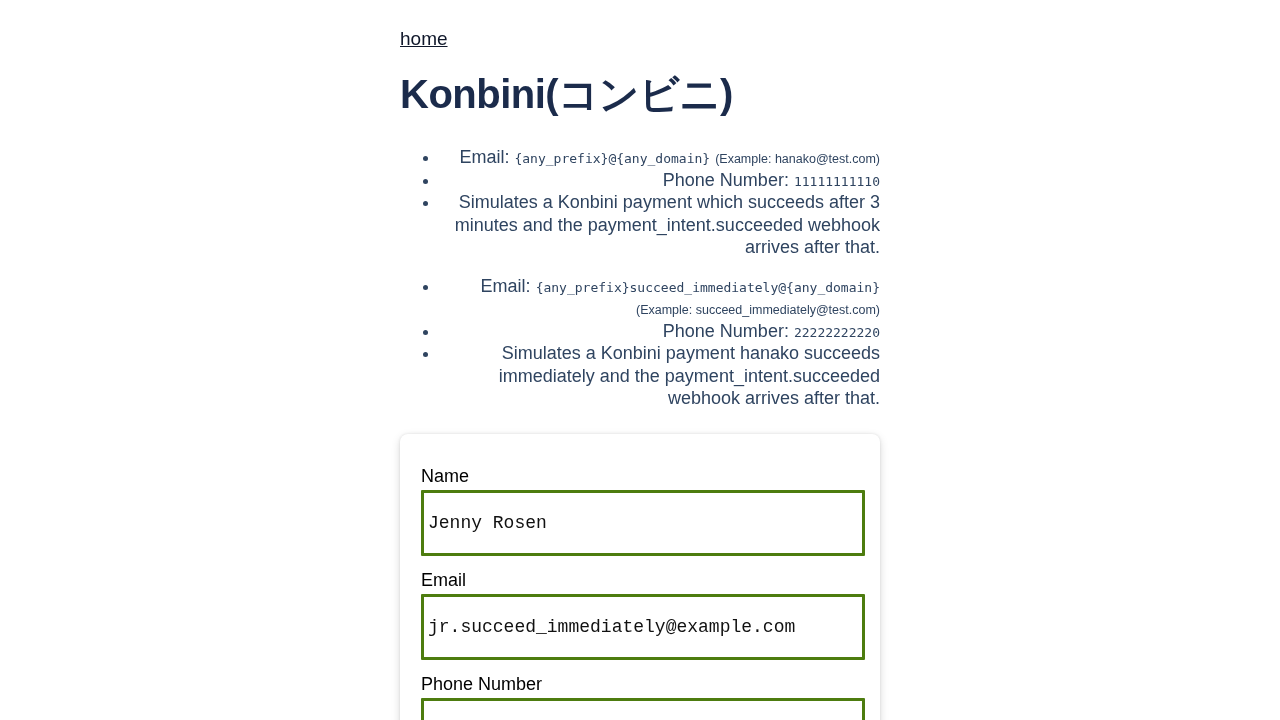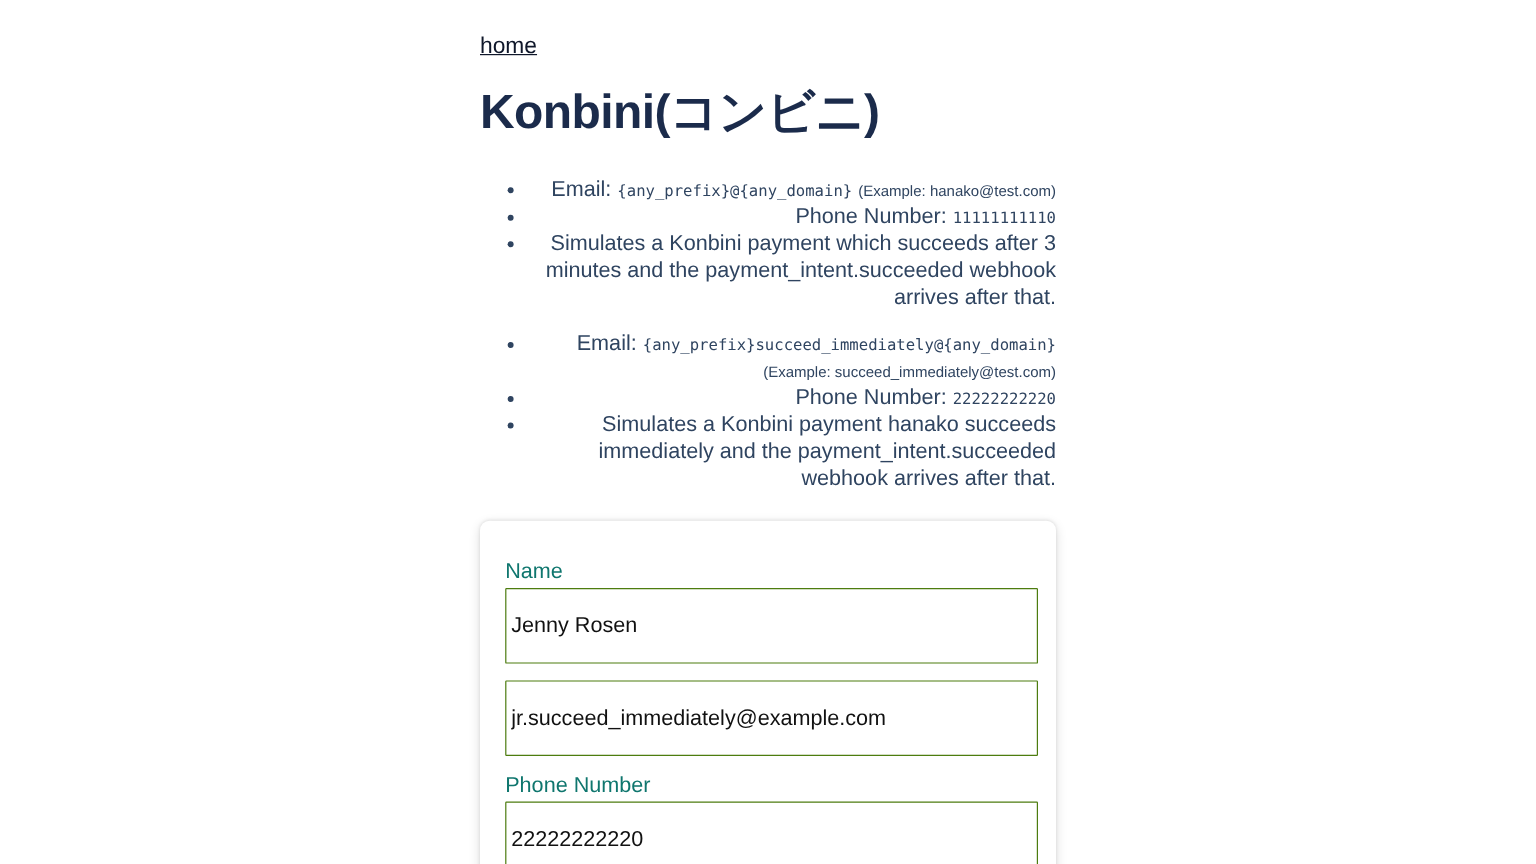--- a/index.html
+++ b/index.html
@@ -52,30 +52,30 @@
   .card {
     background: #ffffff;
     border-radius: 8px;
     box-shadow: 0 0 3px rgba(0,0,0,0.10), 0 3px 10px rgba(0,0,0,0.14);
     padding: 32px 15px 60px 21px;
     min-height: 300px;
   }
   .field-label {
     display: block;
     font-size: 18px;
-    color: #0f766e;
+    color: #000000;
     margin-bottom: 3px;
   }
   .field-input {
     display: block;
     width: 100%;
-    font-family: Liberation Sans, sans-serif;
+    font-family: Liberation Mono, monospace;
     font-size: 18px;
     color: #111111;
-    border: 1px solid #4d7c0f;
+    border: 3px solid #4d7c0f;
     border-radius: 1px;
     padding: 20px 4px;
     margin-bottom: 14px;
     outline: none;
     background: #ffffff;
   }
   .pay-button {
     display: inline-block;
     margin-top: 19px;
     background: #5a5ae8;
@@ -126,20 +126,21 @@
     <li>
       <span>Simulates a Konbini payment hanako succeeds immediately and the payment_intent.succeeded webhook arrives after that.</span>
     </li>
   </ul>
 
   <div class="card">
     <form>
       <label class="field-label">Name</label>
       <input class="field-input" type="text" value="Jenny Rosen" style="">
 
+      <label class="field-label">Email</label>
       <input class="field-input" type="text" value="jr.succeed_immediately@example.com" style="">
 
       <label class="field-label">Phone Number</label>
       <input class="field-input" type="text" value="22222222220" style="">
 
       <button type="button" class="pay-button">Pay</button>
     </form>
   </div>
 
 </div>

